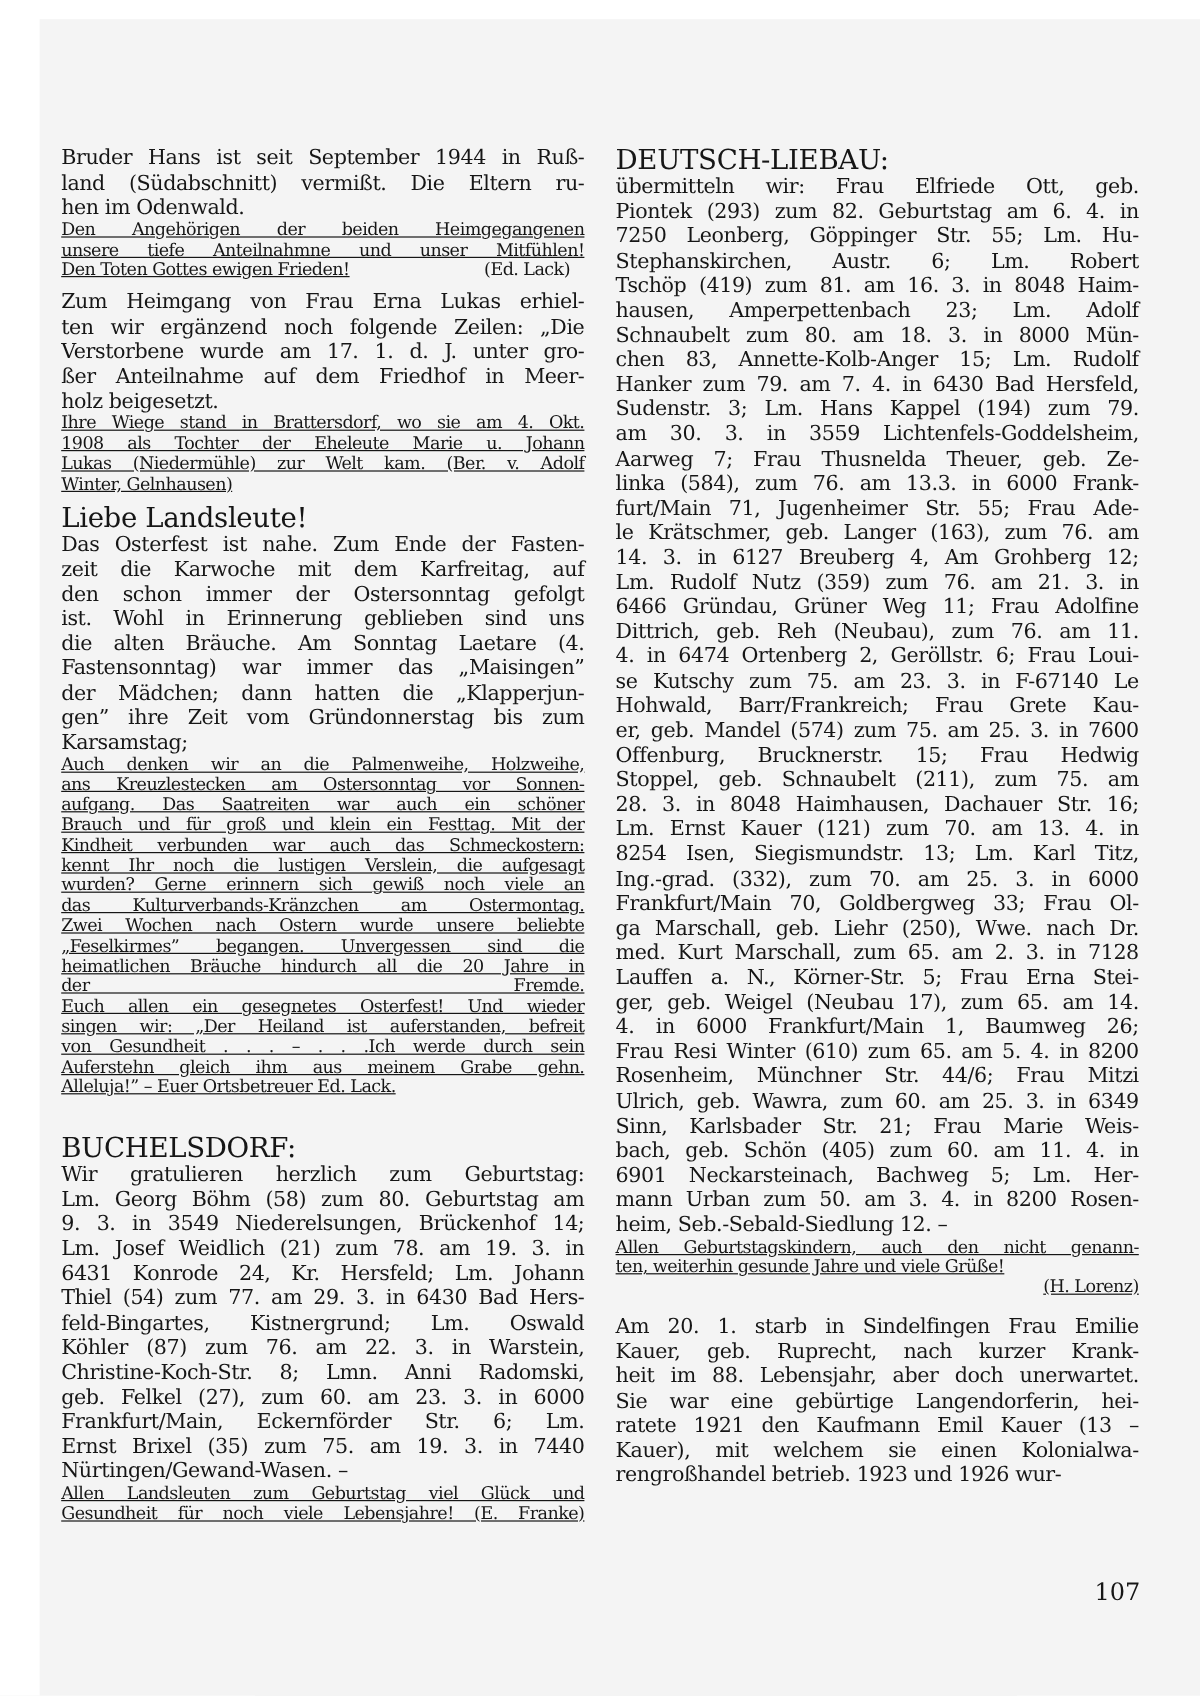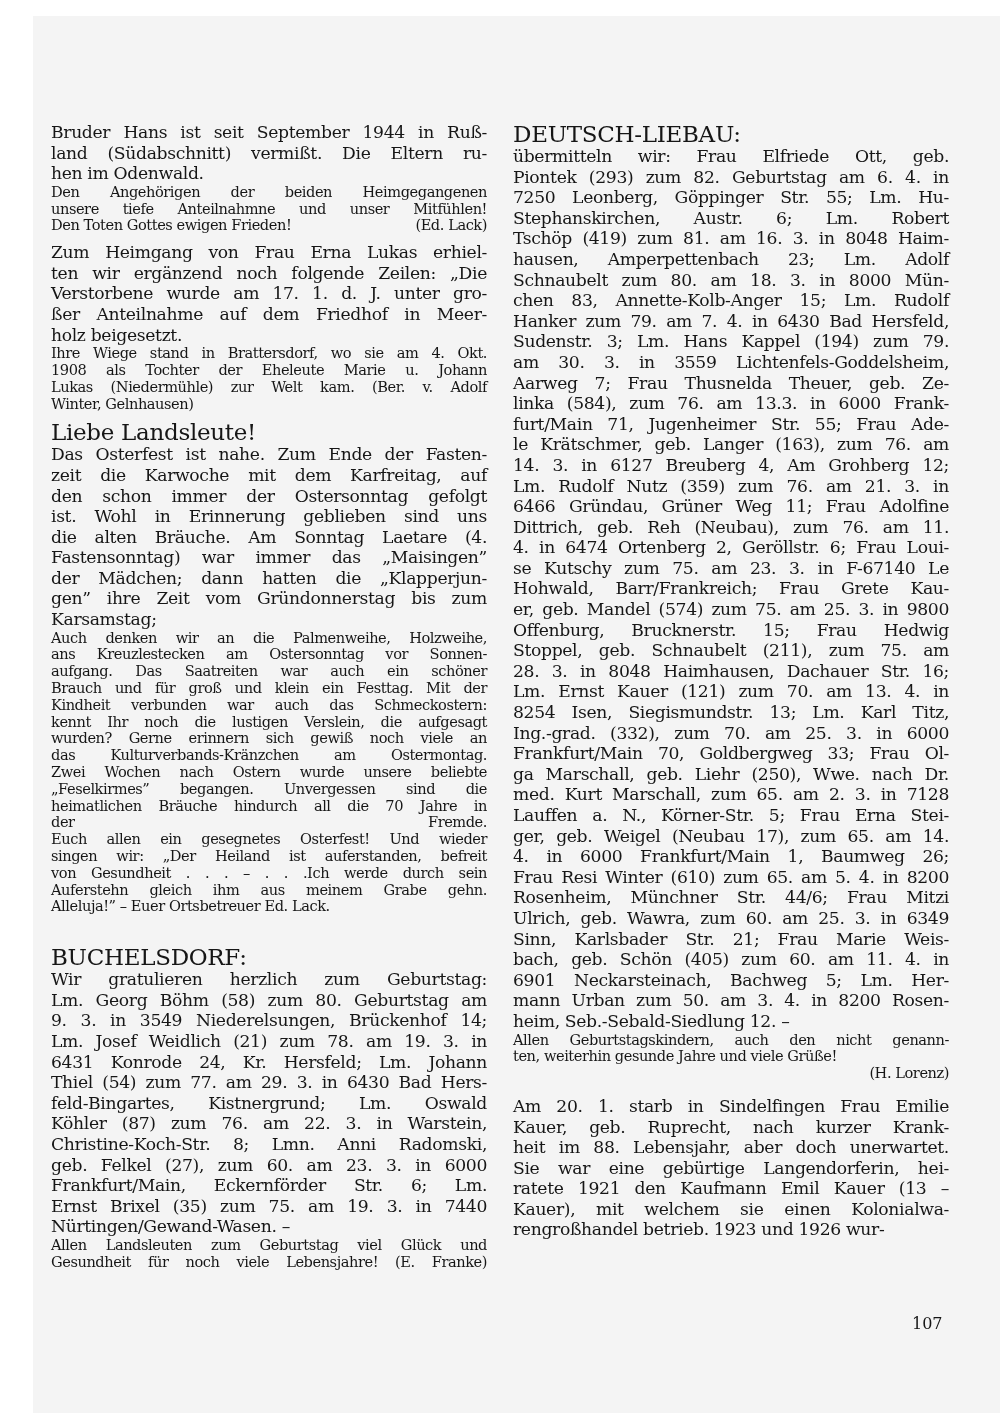--- a/index.html
+++ b/index.html
@@ -16,51 +16,51 @@
   .col {
     position: absolute; top: 122px; width: 436px;
   }
   .col.left { left: 51px; }
   .col.right { left: 513px; }
   .line {
     display: block; white-space: nowrap; text-align: justify; text-align-last: justify;
     height: 20.6px; line-height: 20.6px; font-size: 17.2px; letter-spacing: -0.35px;
   }
   .line.last { text-align-last: left; }
-  .small .line { font-size: 14.6px; height: 16.8px; line-height: 16.8px; letter-spacing: -0.45px; }
+  .small .line { font-size: 14.6px; height: 16.8px; line-height: 16.8px; letter-spacing: -0.45px; text-decoration: underline; }
   .block { margin: 0; }
   .gap-s { height: 8px; }
   .gap-m { height: 14px; }
   .gap-l { height: 30px; }
   .heading {
     font-weight: normal; font-size: 23px; height: 24px; line-height: 24px; letter-spacing: -0.3px;
   }
   b { font-weight: normal; }
   .right-align { text-align: right !important; text-align-last: right !important; }
   .page-number {
-    position: absolute; left: 912px; top: 1314px; font-size: 16px;
+    position: absolute; left: 912px; top: 1314px; font-size: 20px;
   }
 </style>
 </head>
 <body>
 
 <div class="paper"></div>
 
 <div class="col left">
   <div class="block">
     <span class="line">Bruder Hans ist seit September 1944 in Ruß-</span>
     <span class="line">land (Südabschnitt) vermißt. Die Eltern ru-</span>
     <span class="line last">hen im Odenwald.</span>
   </div>
   <div class="block small">
     <span class="line">Den Angehörigen der beiden Heimgegangenen</span>
     <span class="line">unsere tiefe Anteilnahmne und unser Mitfühlen!</span>
     <span class="line last" style="position:relative;">
       <span>Den Toten Gottes ewigen Frieden!</span>
-      <span style="position:absolute;right:0;">(Ed. Lack)</span>
+      <span style="position:absolute;right:12px;">(Ed. Lack)</span>
     </span>
   </div>
   <div class="gap-s"></div>
   <div class="block rich">
       <span class="line"><span>Zum Heimgang von Frau </span><b>Erna Lukas</b><span> erhiel-</span></span>
       <span class="line"><span>ten wir ergänzend noch folgende Zeilen: „Die</span></span>
       <span class="line"><span>Verstorbene wurde am 17. 1. d. J. unter gro-</span></span>
       <span class="line"><span>ßer Anteilnahme auf dem Friedhof in Meer-</span></span>
       <span class="line last"><span>holz beigesetzt.</span></span>
     </div>
@@ -87,21 +87,21 @@
       <span class="line">Auch denken wir an die Palmenweihe, Holzweihe,</span>
       <span class="line">ans Kreuzlestecken am Ostersonntag vor Sonnen-</span>
       <span class="line">aufgang. Das Saatreiten war auch ein schöner</span>
       <span class="line">Brauch und für groß und klein ein Festtag. Mit der</span>
       <span class="line">Kindheit verbunden war auch das Schmeckostern:</span>
       <span class="line">kennt Ihr noch die lustigen Verslein, die aufgesagt</span>
       <span class="line">wurden? Gerne erinnern sich gewiß noch viele an</span>
       <span class="line">das Kulturverbands-Kränzchen am Ostermontag.</span>
       <span class="line">Zwei Wochen nach Ostern wurde unsere beliebte</span>
       <span class="line">„Feselkirmes” begangen. Unvergessen sind die</span>
-      <span class="line">heimatlichen Bräuche hindurch all die 70 Jahre in</span>
+      <span class="line">heimatlichen Bräuche hindurch all die 20 Jahre in</span>
       <span class="line">der Fremde.</span>
       <span class="line">Euch allen ein gesegnetes Osterfest! Und wieder</span>
       <span class="line">singen wir: „Der Heiland ist auferstanden, befreit</span>
       <span class="line">von Gesundheit . . . – . . .Ich werde durch sein</span>
       <span class="line">Auferstehn gleich ihm aus meinem Grabe gehn.</span>
       <span class="line last">Alleluja!” – Euer Ortsbetreuer Ed. Lack.</span>
     </div>
   <div class="gap-l"></div>
   <div class="heading">BUCHELSDORF:</div>
   <div class="block rich">
@@ -143,21 +143,21 @@
       <span class="line"><span>linka (584), zum 76. am 13.3. in 6000 Frank-</span></span>
       <span class="line"><span>furt/Main 71, Jugenheimer Str. 55; Frau </span><b>Ade-</b><span></span></span>
       <span class="line"><span></span><b>le Krätschmer,</b><span> geb. Langer (163), zum 76. am</span></span>
       <span class="line"><span>14. 3. in 6127 Breuberg 4, Am Grohberg 12;</span></span>
       <span class="line"><span>Lm. </span><b>Rudolf Nutz</b><span> (359) zum 76. am 21. 3. in</span></span>
       <span class="line"><span>6466 Gründau, Grüner Weg 11; Frau </span><b>Adolfine</b><span></span></span>
       <span class="line"><span></span><b>Dittrich,</b><span> geb. Reh (Neubau), zum 76. am 11.</span></span>
       <span class="line"><span>4. in 6474 Ortenberg 2, Geröllstr. 6; Frau </span><b>Loui-</b><span></span></span>
       <span class="line"><span></span><b>se Kutschy</b><span> zum 75. am 23. 3. in F-67140 Le</span></span>
       <span class="line"><span>Hohwald, Barr/Frankreich; Frau </span><b>Grete Kau-</b><span></span></span>
-      <span class="line"><span></span><b>er,</b><span> geb. Mandel (574) zum 75. am 25. 3. in 9800</span></span>
+      <span class="line"><span></span><b>er,</b><span> geb. Mandel (574) zum 75. am 25. 3. in 7600</span></span>
       <span class="line"><span>Offenburg, Brucknerstr. 15; Frau </span><b>Hedwig</b><span></span></span>
       <span class="line"><span></span><b>Stoppel,</b><span> geb. Schnaubelt (211), zum 75. am</span></span>
       <span class="line"><span>28. 3. in 8048 Haimhausen, Dachauer Str. 16;</span></span>
       <span class="line"><span>Lm. </span><b>Ernst Kauer</b><span> (121) zum 70. am 13. 4. in</span></span>
       <span class="line"><span>8254 Isen, Siegismundstr. 13; Lm. </span><b>Karl Titz,</b><span></span></span>
       <span class="line"><span>Ing.-grad. (332), zum 70. am 25. 3. in 6000</span></span>
       <span class="line"><span>Frankfurt/Main 70, Goldbergweg 33; Frau </span><b>Ol-</b><span></span></span>
       <span class="line"><span></span><b>ga Marschall,</b><span> geb. Liehr (250), Wwe. nach Dr.</span></span>
       <span class="line"><span>med. Kurt Marschall, zum 65. am 2. 3. in 7128</span></span>
       <span class="line"><span>Lauffen a. N., Körner-Str. 5; Frau </span><b>Erna Stei-</b><span></span></span>

